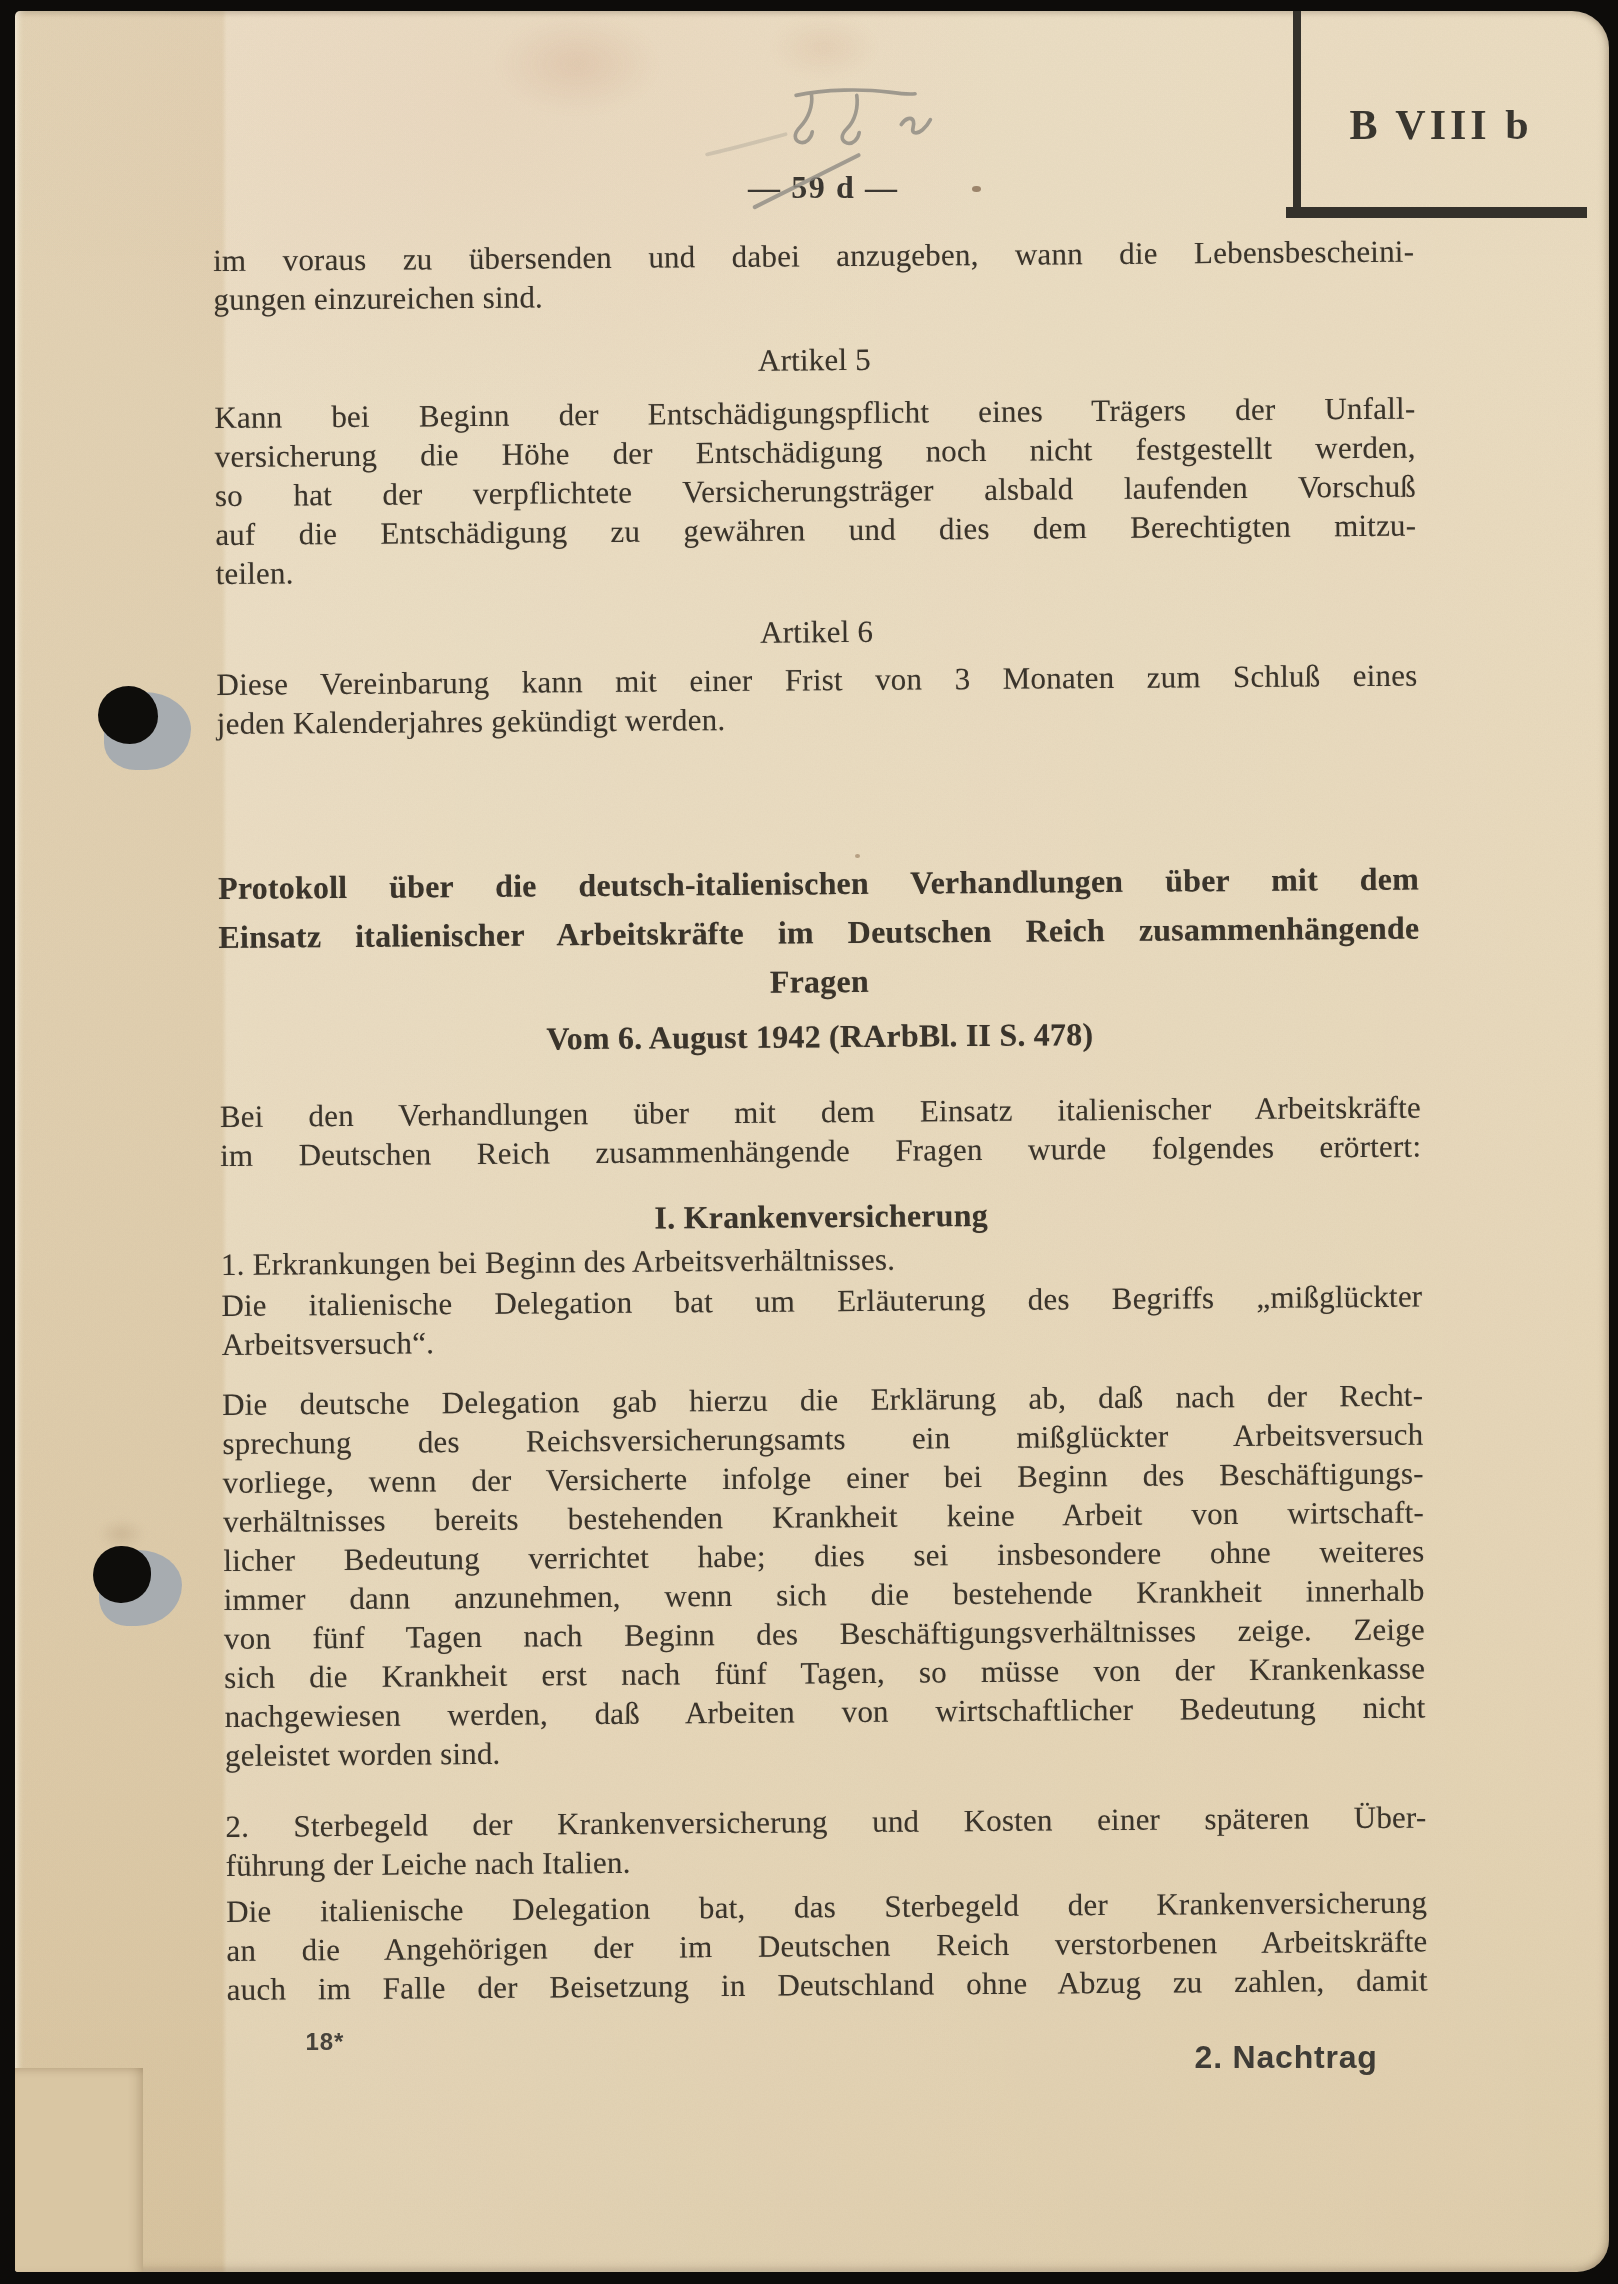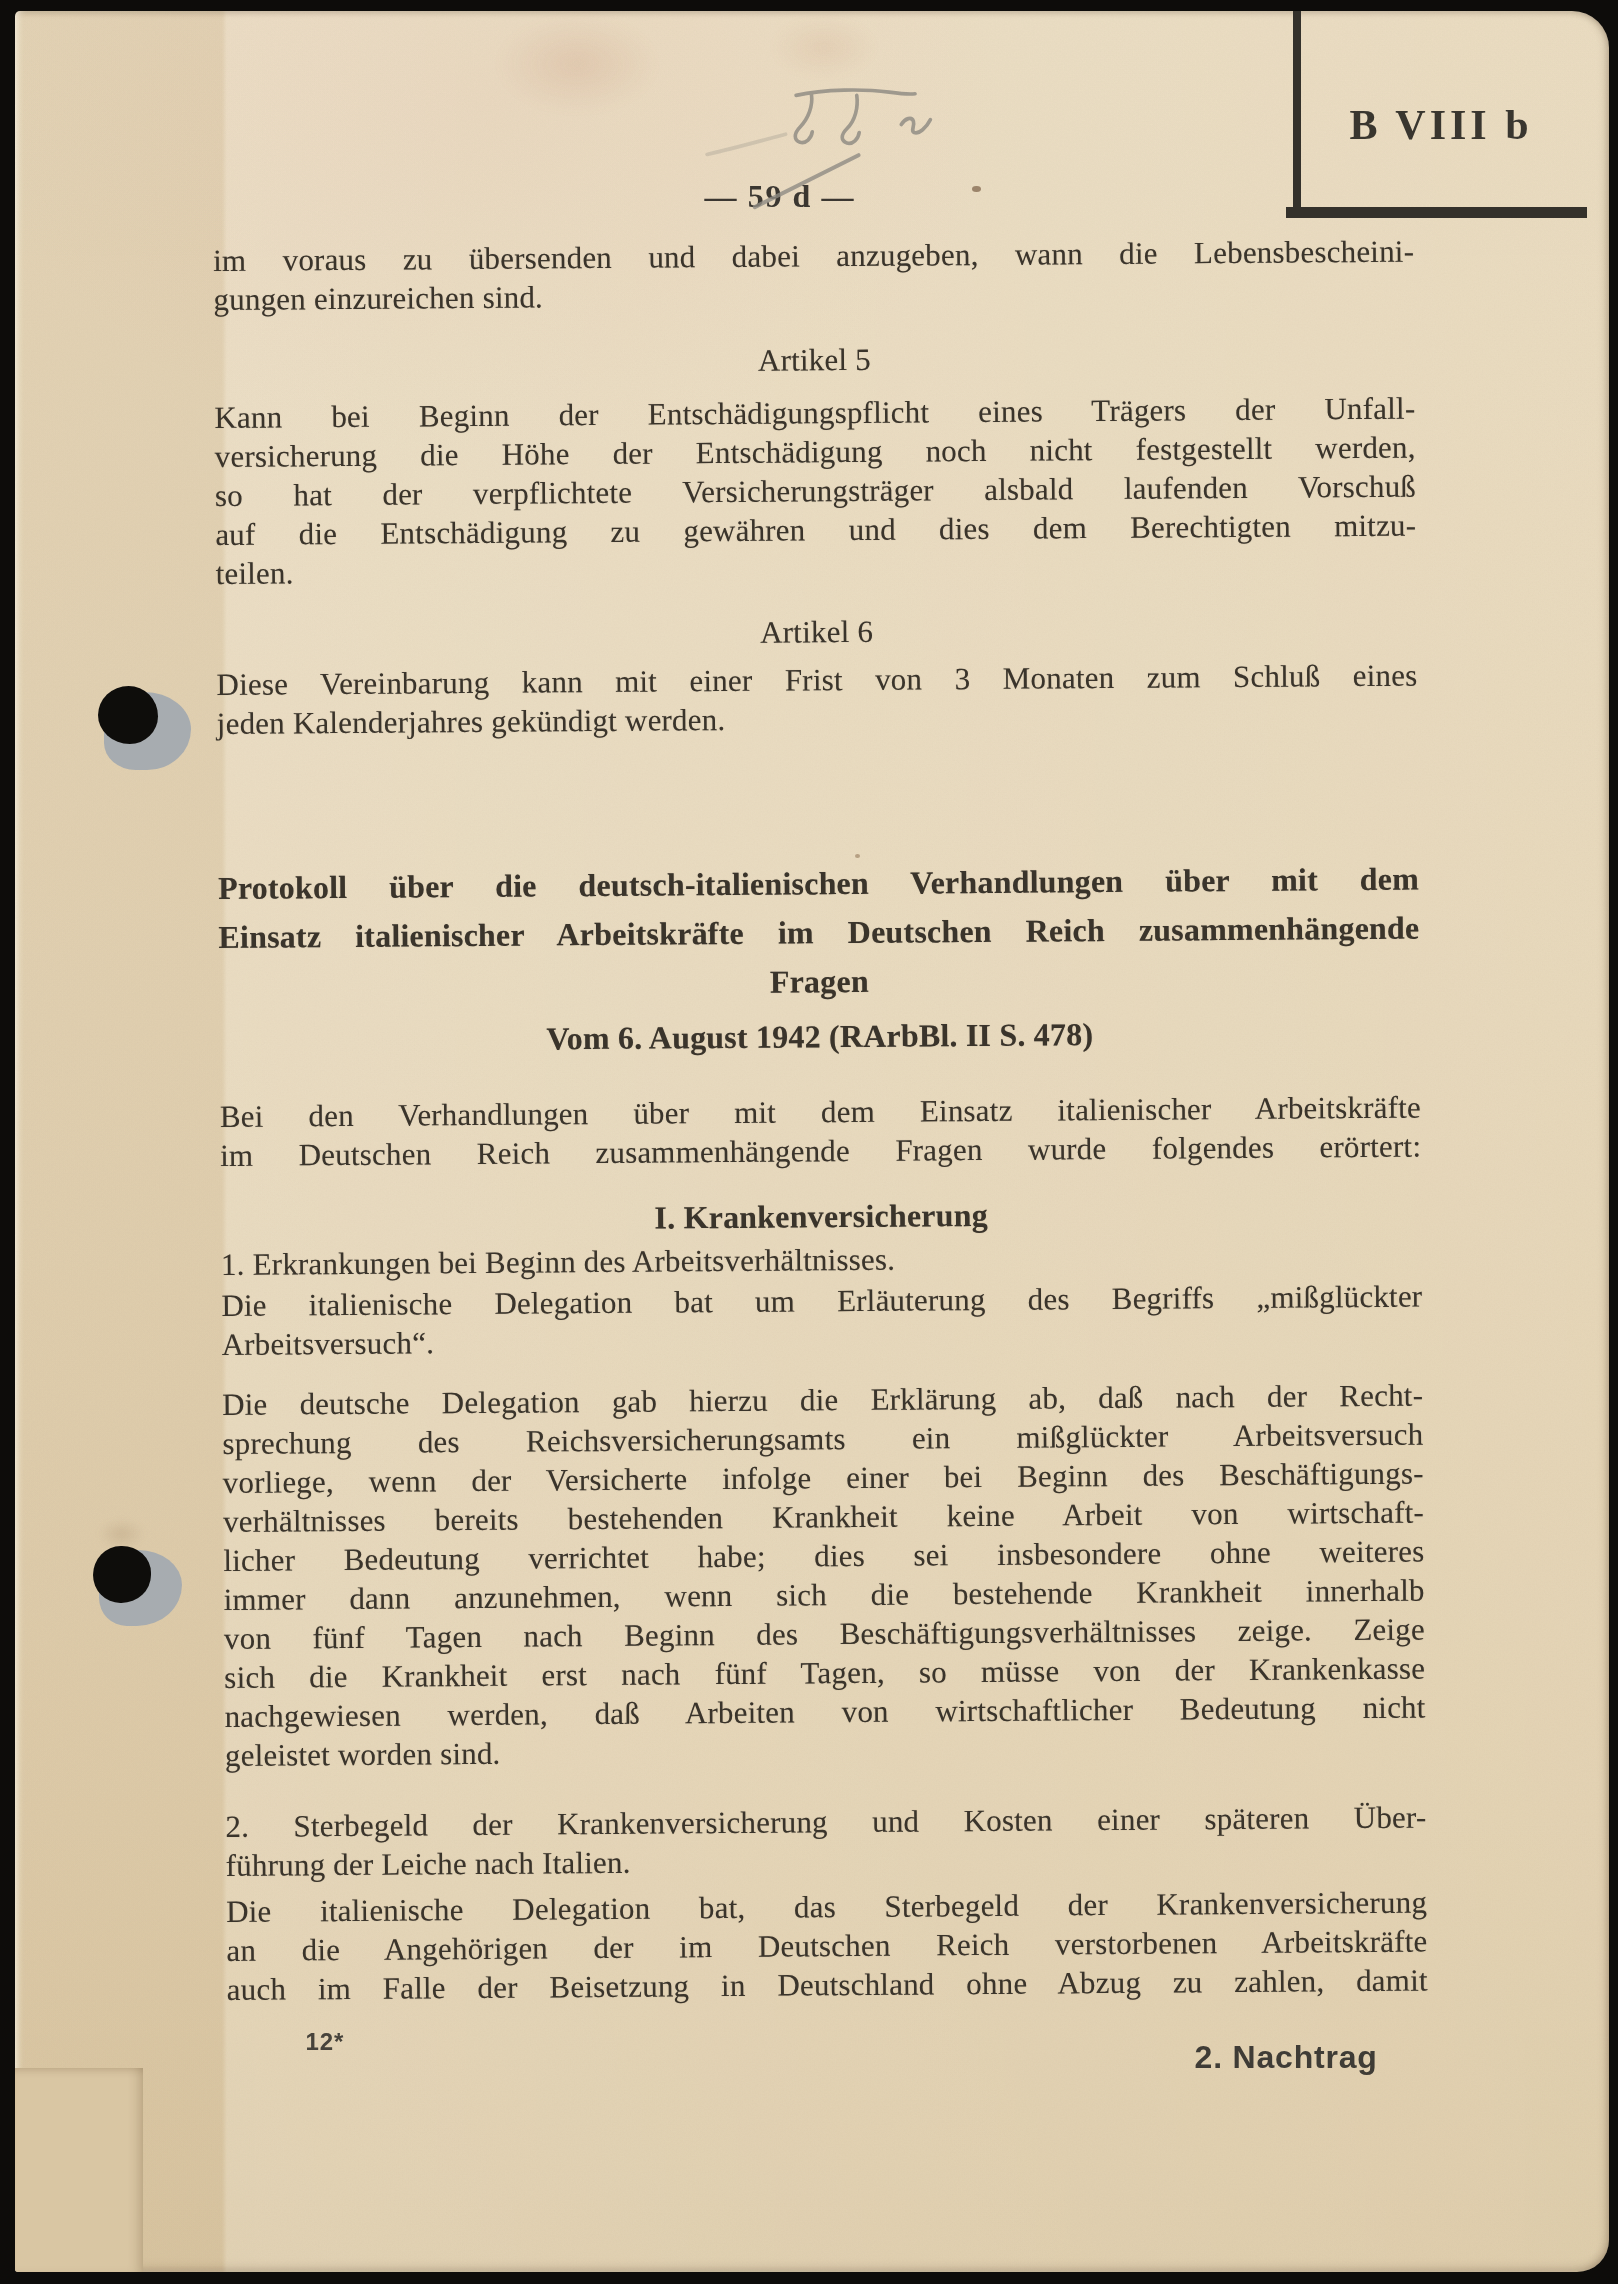--- a/index.html
+++ b/index.html
@@ -50,21 +50,21 @@
   .h-bot{left:78px;top:1535px;width:58px;height:57px;border-radius:49% 51% 52% 48%/52% 48% 50% 50%;}
   
   .cbox-v{position:absolute;left:1278px;top:0;width:8px;height:197px;background:#34312b;}
   .cbox-h{position:absolute;left:1271px;top:196px;width:301px;height:11.3px;background:#34312b;}
   .clabel{
     position:absolute;left:1289px;top:90px;width:275px;text-align:center;
     font-weight:bold;font-size:42px;line-height:49px;letter-spacing:4px;color:#39362f;
   }
   
   .pagenum{
-    position:absolute;left:690px;top:166px;width:194px;text-align:left;
+    position:absolute;left:690px;top:157px;width:194px;text-align:right;
     font-weight:bold;font-size:32px;line-height:39px;letter-spacing:1.6px;color:#3b3731;
   }
   .pencil-slash{
     position:absolute;left:738px;top:195px;width:120px;height:4px;border-radius:2.4px;
     background:#8f8b83;opacity:.8;transform:rotate(-26.6deg);transform-origin:0 50%;
   }
   .handwriting{position:absolute;left:688px;top:69px;pointer-events:none;}
   
   .textcol{
     position:absolute;left:198px;top:230px;width:1201px;
@@ -190,17 +190,17 @@
         <div class="line">2. Sterbegeld der Krankenversicherung und Kosten einer späteren Über-</div>
         <div class="line left-last">führung der Leiche nach Italien.</div>
       </div>
     <div class="block m-i2r">
         <div class="line">Die italienische Delegation bat, das Sterbegeld der Krankenversicherung</div>
         <div class="line">an die Angehörigen der im Deutschen Reich verstorbenen Arbeitskräfte</div>
         <div class="line">auch im Falle der Beisetzung in Deutschland ohne Abzug zu zahlen, damit</div>
       </div>
   </div>
 
-  <div class="foot-left">12*</div>
+  <div class="foot-left">18*</div>
   <div class="foot-right">2. Nachtrag</div>
 
 </div>
 
 
 </body></html>

